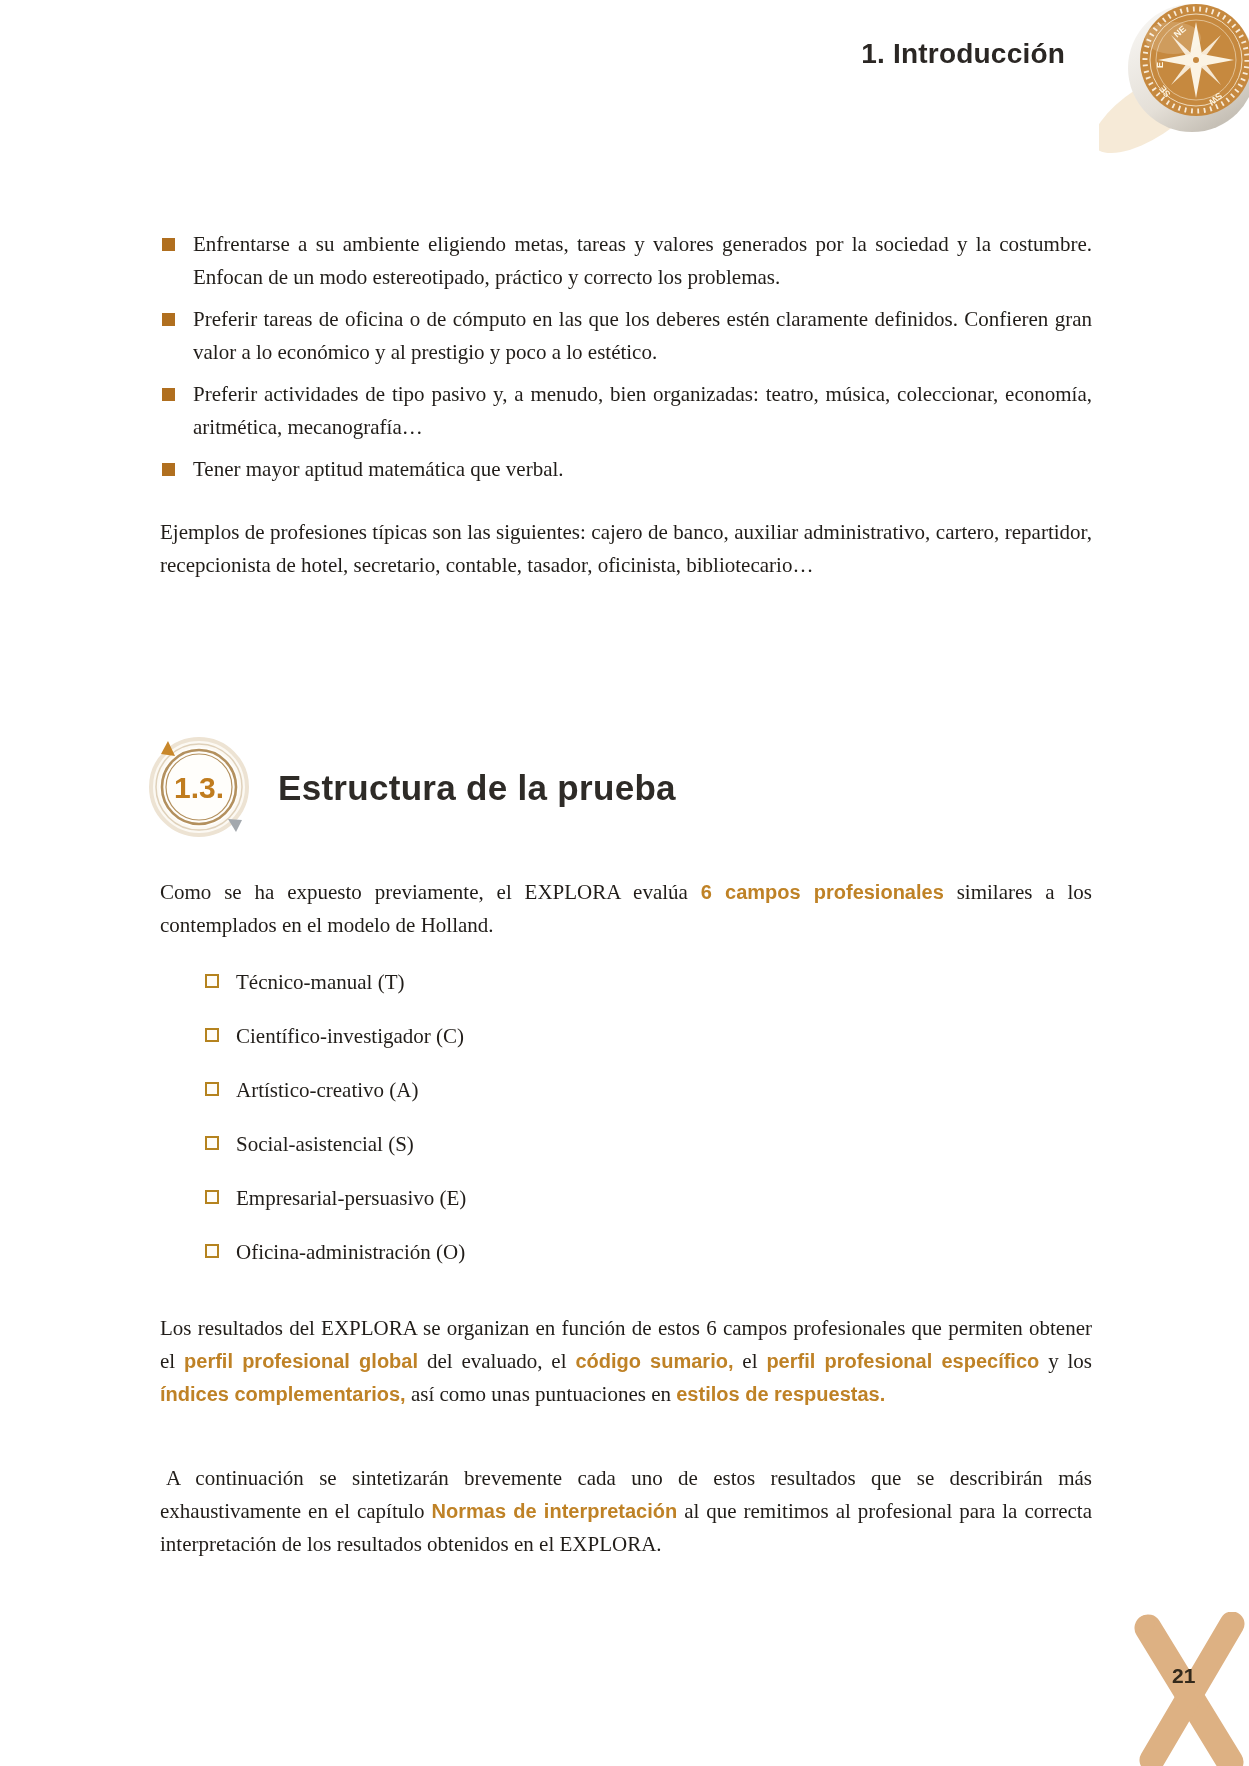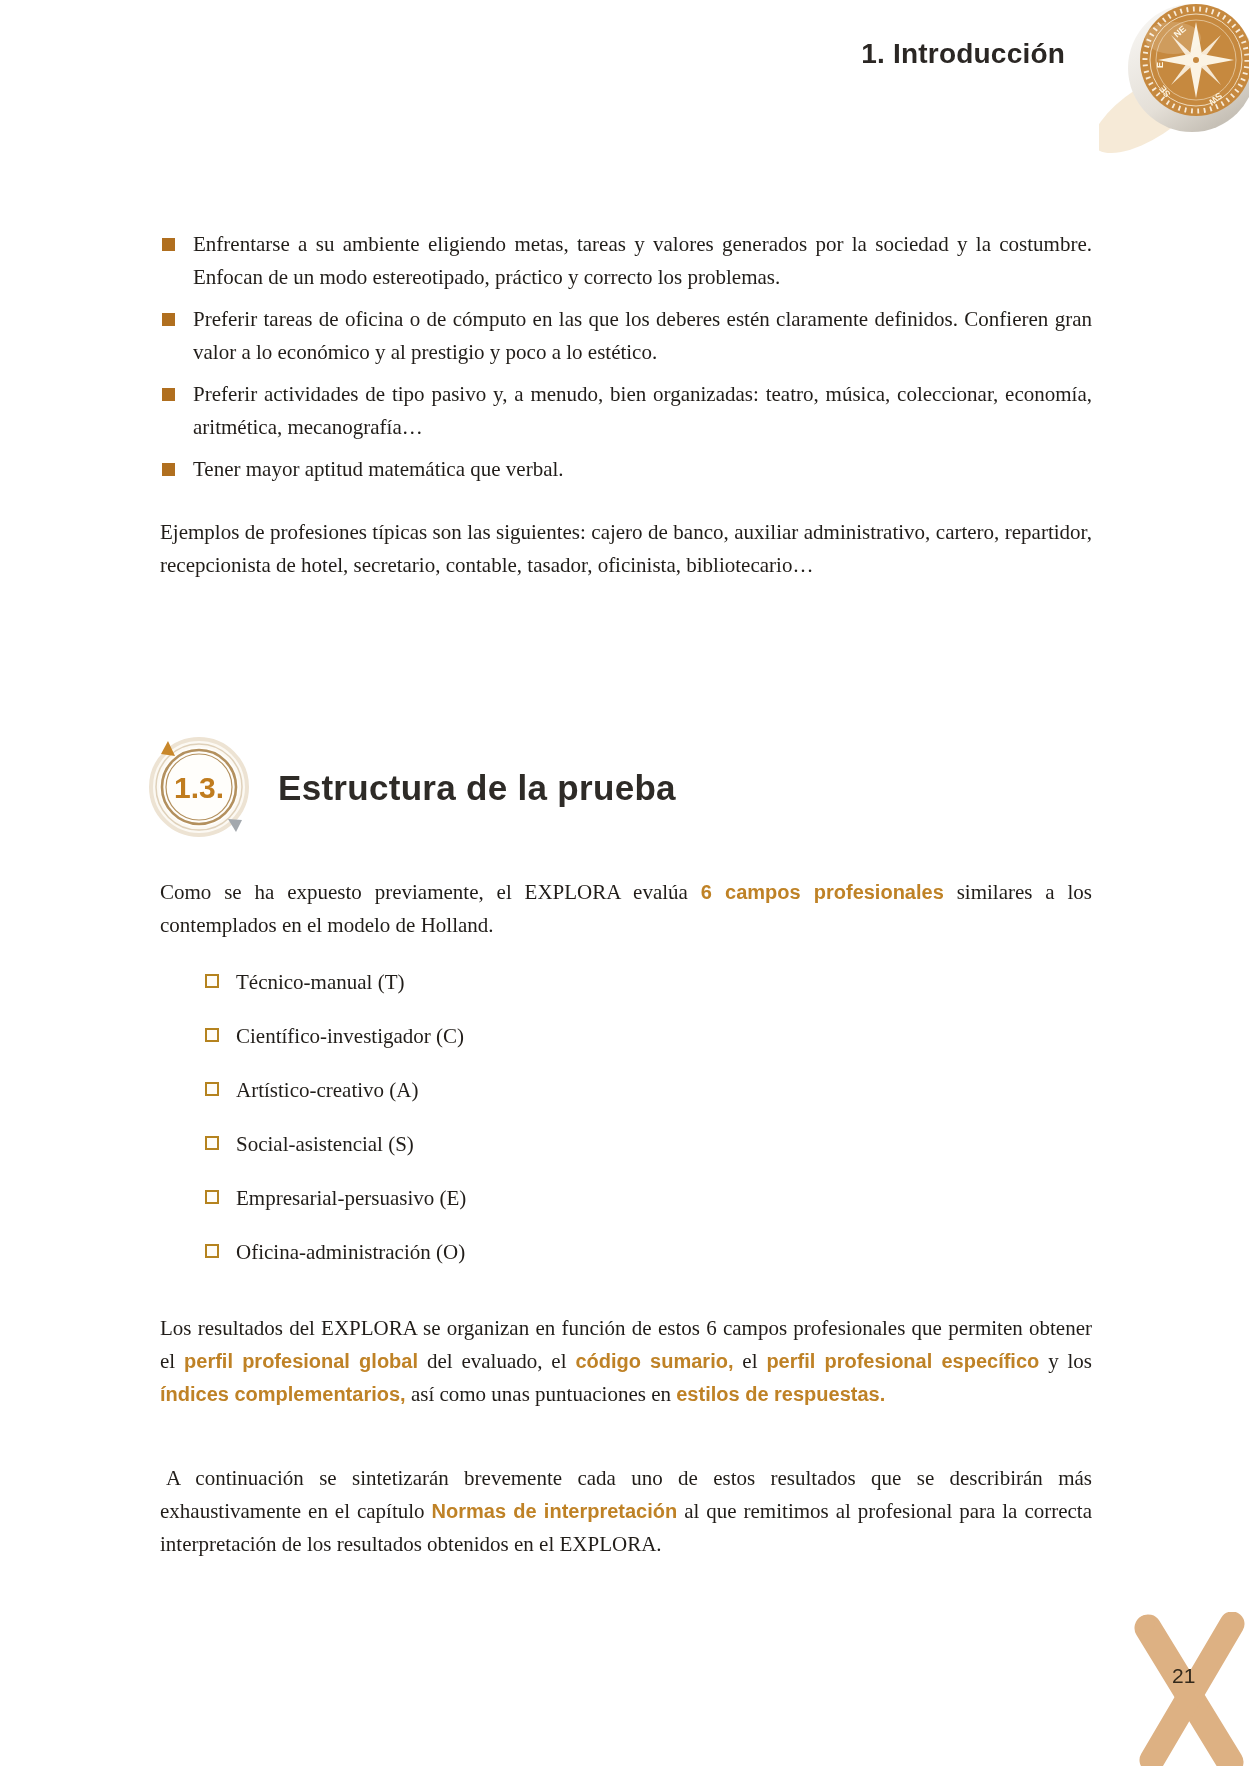--- a/index.html
+++ b/index.html
@@ -111,21 +111,21 @@
     border: 2px solid #b5831f;
     background: #fffdf8;
   }
 
   
   .x-mark { position: absolute; left: 1126px; top: 1612px; }
   .folio {
     position: absolute;
     left: 1172px; top: 1664px;
     font-family: "Liberation Sans", sans-serif;
-    font-weight: 400;
+    font-weight: 700;
     font-size: 21px;
     color: #33291b;
   }
 </style>
 </head>
 <body>
 
 <div class="page">
 
   <span class="running-title">1. Introducción</span>

